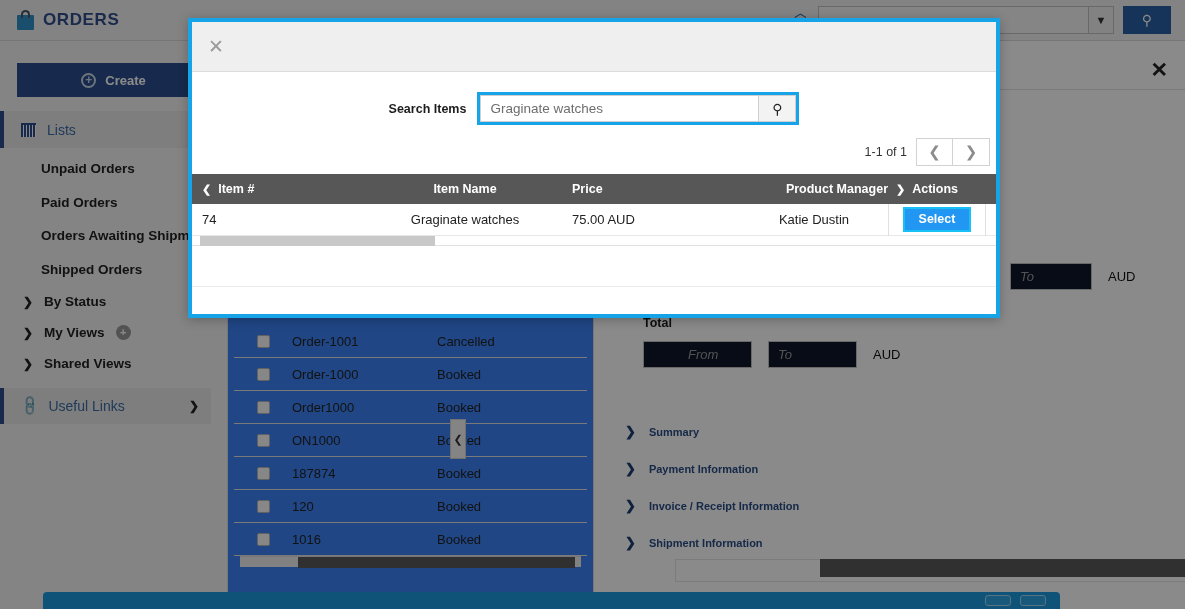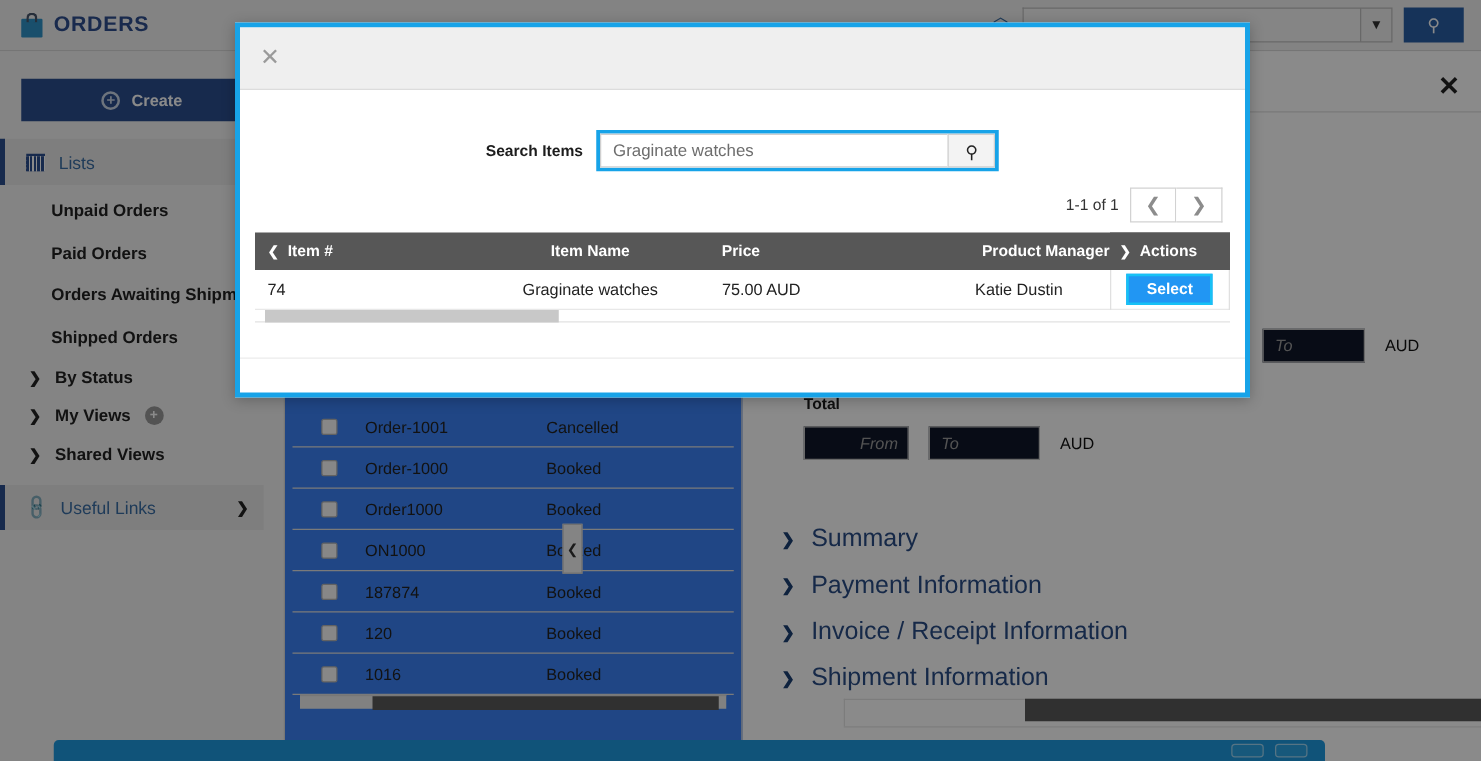--- a/index.html
+++ b/index.html
@@ -164,21 +164,21 @@
     height: 27px; border: 1px solid #c3c3c3; background: #0f172a; display: flex;
     align-items: center; padding: 0 9px; font-size: 13px; color: #9a9a9a; font-style: italic;
   }
   .fld-label { font-size: 12.5px; color: #1d1d1d; font-weight: bold; }
   .cur { font-size: 13px; color: #111; }
   .accordion { position: absolute; left: 625px; }
   .acc-row {
     display: flex; align-items: center; gap: 13px; height: 37px;
   }
   .acc-row .acc-chev { color: #1b3f73; font-size: 13px; font-weight: bold; }
-  .acc-row .acc-label { color: #2a4d86; font-size: 20px; font-weight: normal; }
+  .acc-row .acc-label { color: #2a4d86; font-size: 11px; font-weight: bold; }
   .rp-grid-line {
     position: absolute; background: #e6e6e6;
   }
 
   
   .bottombar {
     position: absolute; left: 43px; right: 125px; bottom: 0; height: 17px;
     background: #1e9ae0; border-radius: 4px 4px 0 0;
     display: flex; align-items: center; justify-content: flex-end; gap: 9px;
     padding-right: 14px;
@@ -194,21 +194,21 @@
     border: 4px solid #17a3e8; background: #ffffff; z-index: 100;
     box-shadow: 0 2px 10px rgba(0,0,0,.25);
   }
   .modal-head {
     height: 50px; background: #efefef; border-bottom: 1px solid #dcdcdc;
     display: flex; align-items: center; padding: 0 16px;
   }
   .modal-title { font-size: 17px; color: #3b3b3b; flex: 1; }
   .modal-x { font-size: 19px; color: #9a9a9a; line-height: 1; }
 
-  .modal-body { padding: 12px; background: #fff; height: 190px; position: relative; }
+  .modal-body { padding: 0; background: #fff; height: 190px; position: relative; }
 
   .search-row {
     display: flex; align-items: center; justify-content: center;
     gap: 11px; padding-top: 20px;
   }
   .search-label { font-size: 12.5px; font-weight: bold; color: #1d1d1d; }
   .search-wrap {
     display: flex; border: 3px solid #17a3e8; width: 322px; height: 33px;
   }
   .search-wrap input {
@@ -407,21 +407,21 @@
     <div class="panel-divider"></div>
 
     <div class="fld-row" style="left:415px; top:222px;">
       <span class="fld-box" style="width:82px;">To</span>
       <span class="cur">AUD</span>
     </div>
 
     <div style="position:absolute; left:48px; top:275px;">
       <div class="fld-label">Total</div>
       <div class="fld-row" style="position:static; margin-top:11px;">
-        <span class="fld-box" style="width:84px;padding-left:44px;">From</span>
+        <span class="fld-box" style="width:109px;padding-left:44px;">From</span>
         <span class="fld-box" style="width:89px;">To</span>
         <span class="cur">AUD</span>
       </div>
     </div>
 
     <div class="accordion" style="left:30px; top:372px;">
       <div class="acc-row">
         <span class="acc-chev">❯</span>
         <span class="acc-label">Summary</span>
       </div>

